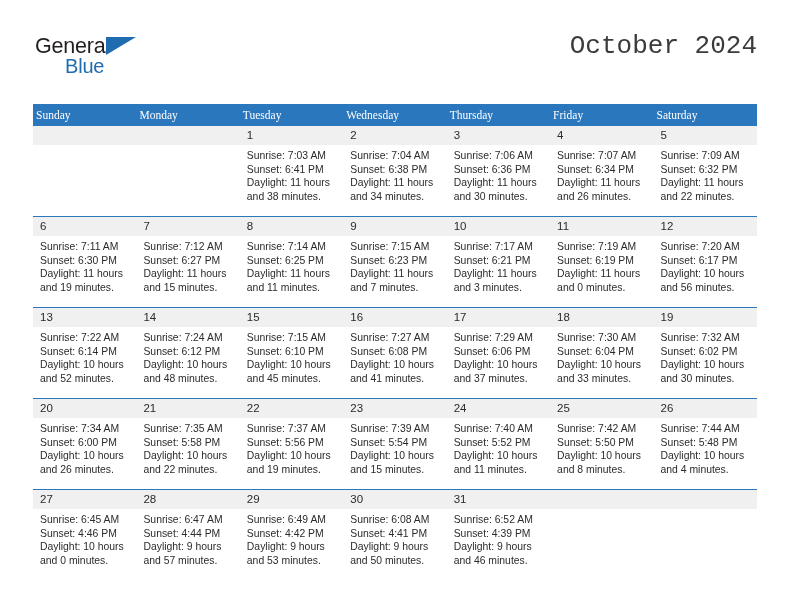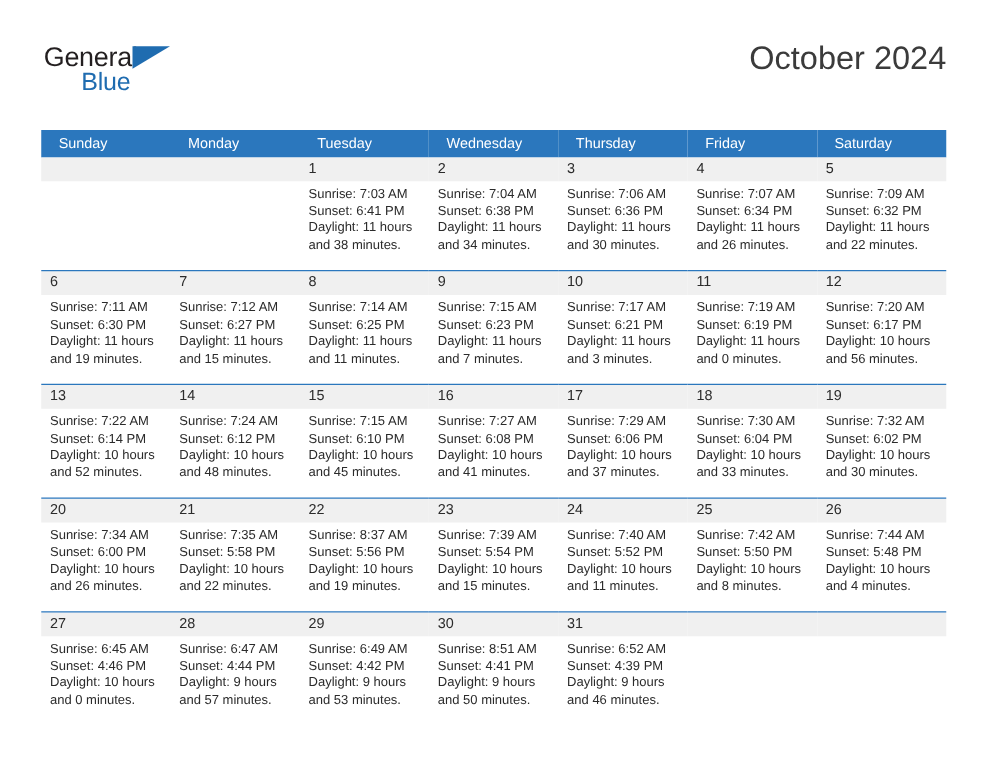--- a/index.html
+++ b/index.html
@@ -66,20 +66,21 @@
     letter-spacing: -0.2px;
     color: #1f6cb0;
     text-align: right;
   }
 
   .title-block {
     position: absolute;
     right: 0;
     top: 0;
     text-align: left;
+    font-family: Liberation Mono, monospace;
   }
   .cal-title {
     font-size: 26px;
     color: #3b3b3b;
     line-height: 32px;
     font-weight: normal;
     margin: 0;
     white-space: nowrap;
   }
   .cal-subtitle {
@@ -98,23 +99,24 @@
     width: 724px;
     border-collapse: collapse;
     table-layout: fixed;
   }
   .calendar th {
     background: #2b77bd;
     color: #ffffff;
     font-size: 11.5px;
     font-weight: normal;
     text-align: left;
-    padding: 5px 0 5px 14px;
+    padding: 5px 0 5px 3px;
     height: 12px;
     border: none;
+    font-family: Liberation Serif, serif;
   }
   .calendar td {
     vertical-align: top;
     padding: 0;
     border: none;
     width: 103.4px;
     height: 90px;
     box-sizing: border-box;
   }
   .week-row td {
@@ -409,21 +411,21 @@
                 <div>Sunrise: 7:35 AM</div>
                 <div>Sunset: 5:58 PM</div>
                 <div class="daylight-wrap">Daylight: 10 hours and 22 minutes.</div>
               </div>
             </div>
           </td>
           <td>
             <div class="cell">
               <div class="daynum">22</div>
               <div class="info">
-                <div>Sunrise: 8:37 AM</div>
+                <div>Sunrise: 7:37 AM</div>
                 <div>Sunset: 5:56 PM</div>
                 <div class="daylight-wrap">Daylight: 10 hours and 19 minutes.</div>
               </div>
             </div>
           </td>
           <td>
             <div class="cell">
               <div class="daynum">23</div>
               <div class="info">
                 <div>Sunrise: 7:39 AM</div>
@@ -491,21 +493,21 @@
                 <div>Sunrise: 6:49 AM</div>
                 <div>Sunset: 4:42 PM</div>
                 <div class="daylight-wrap">Daylight: 9 hours and 53 minutes.</div>
               </div>
             </div>
           </td>
           <td>
             <div class="cell">
               <div class="daynum">30</div>
               <div class="info">
-                <div>Sunrise: 8:51 AM</div>
+                <div>Sunrise: 6:08 AM</div>
                 <div>Sunset: 4:41 PM</div>
                 <div class="daylight-wrap">Daylight: 9 hours and 50 minutes.</div>
               </div>
             </div>
           </td>
           <td>
             <div class="cell">
               <div class="daynum">31</div>
               <div class="info">
                 <div>Sunrise: 6:52 AM</div>

